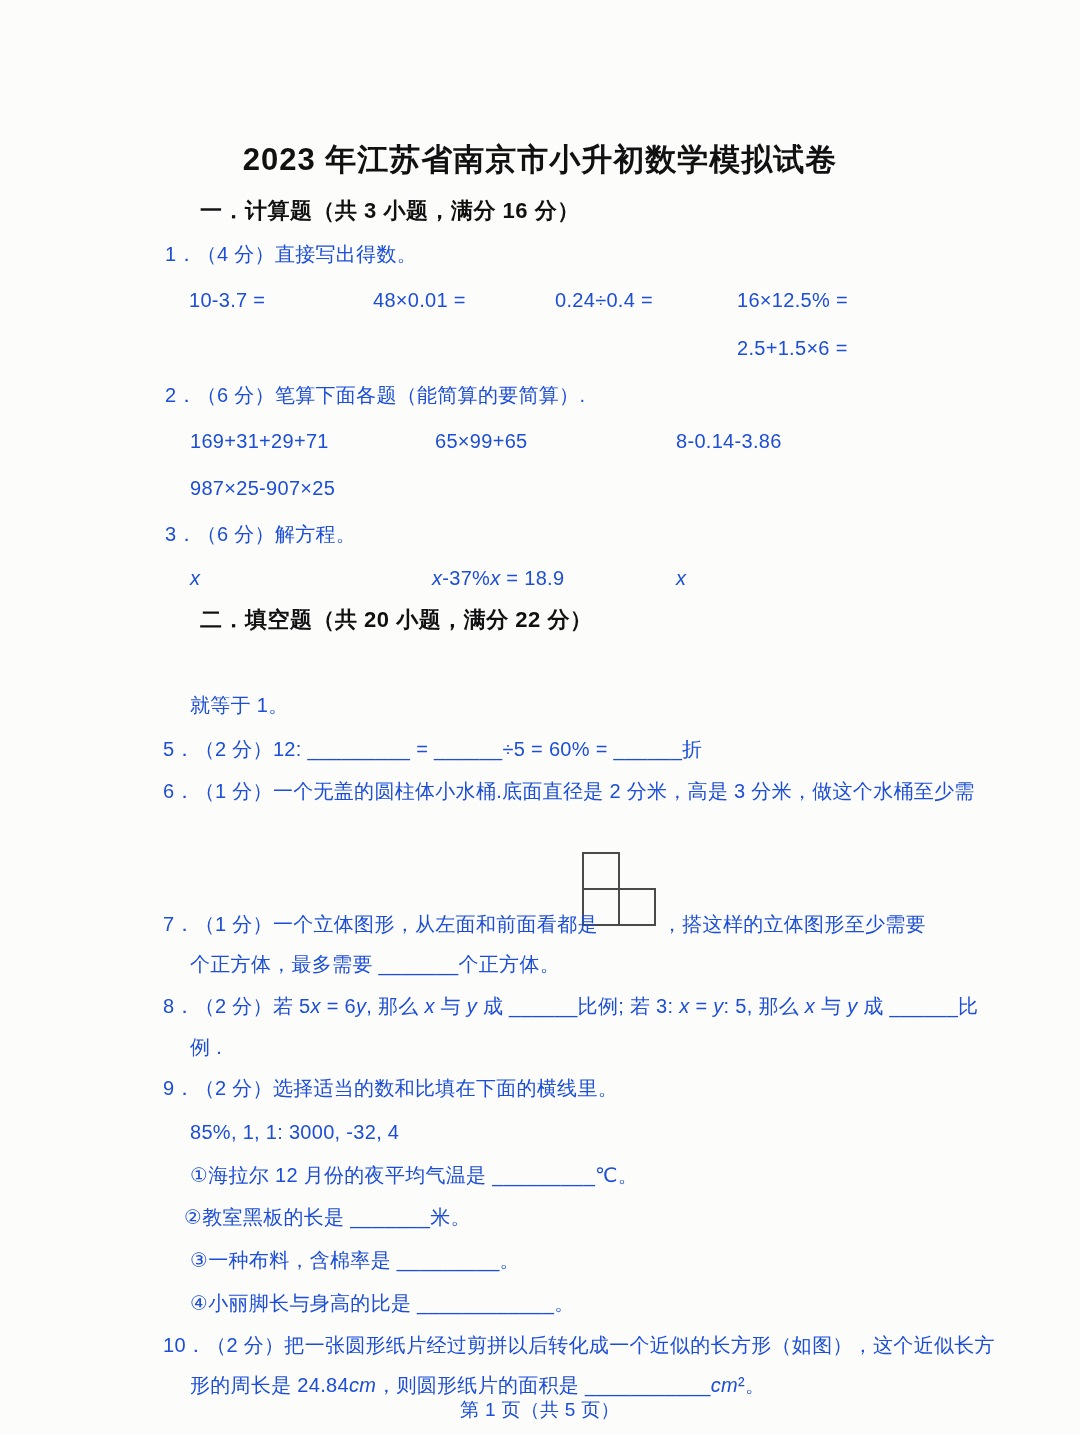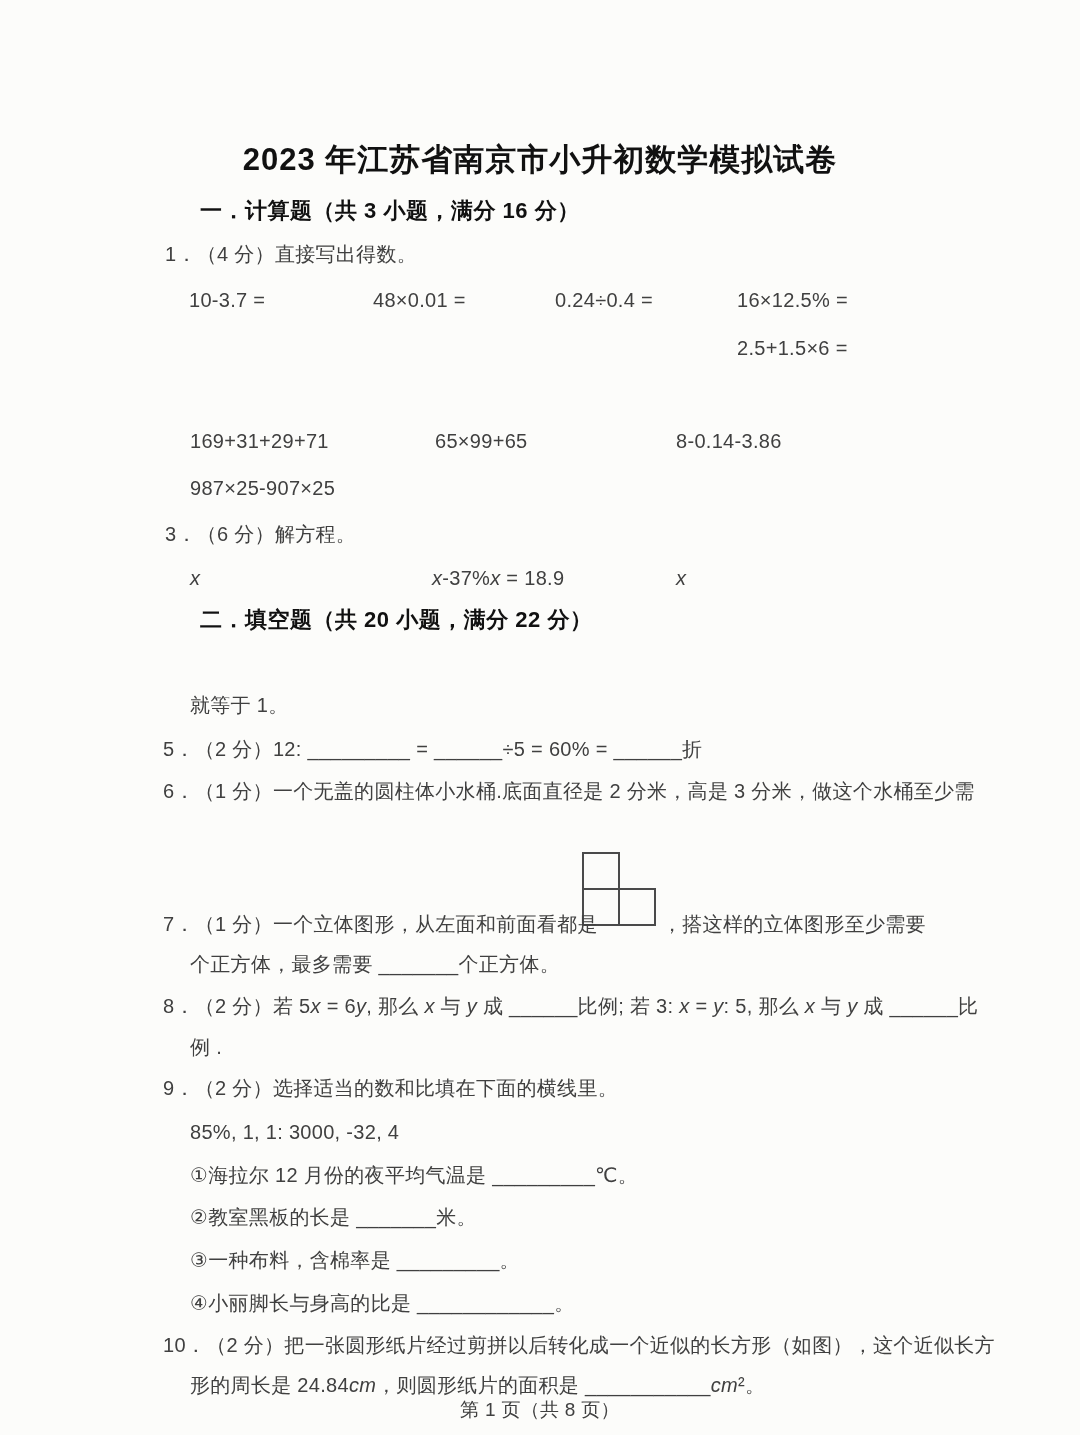--- a/index.html
+++ b/index.html
@@ -14,21 +14,21 @@
   .page {
     position: absolute;
     inset: 0;
     background: #fcfcfa;
   }
   .ln {
     position: absolute;
     white-space: nowrap;
     font-size: 20px;
     line-height: 1.3;
-    color: #404040;
+    color: #1d4ed8;
     letter-spacing: 0.3px;
   }
   .title {
     font-size: 31px;
     font-weight: 700;
     left: 50%;
     transform: translateX(-50%);
     letter-spacing: 1px;
     color: #111;
   }
@@ -72,20 +72,21 @@
 
   <div class="ln sec" style="left:163px; top:197px">一．计算题（共 3 小题，满分 16 分）</div>
 
   <div class="ln" style="left:165px; top:241px">1．（4 分）直接写出得数。</div>
   <div class="ln" style="left:189px; top:287px">10-3.7 =</div>
   <div class="ln" style="left:373px; top:287px">48×0.01 =</div>
   <div class="ln" style="left:555px; top:287px">0.24÷0.4 =</div>
   <div class="ln" style="left:737px; top:287px">16×12.5% =</div>
   <div class="ln" style="left:737px; top:335px">2.5+1.5×6 =</div>
 
+  <div class="ln" style="left:165px; top:382px">2．（6 分）笔算下面各题（能简算的要简算）.</div>
   <div class="ln" style="left:190px; top:428px">169+31+29+71</div>
   <div class="ln" style="left:435px; top:428px">65×99+65</div>
   <div class="ln" style="left:676px; top:428px">8-0.14-3.86</div>
   <div class="ln" style="left:190px; top:475px">987×25-907×25</div>
 
   <div class="ln" style="left:165px; top:521px">3．（6 分）解方程。</div>
   <div class="ln" style="left:190px; top:565px"><i>x</i></div>
   <div class="ln" style="left:432px; top:565px"><i>x</i>-37%<i>x</i> = 18.9</div>
   <div class="ln" style="left:676px; top:565px"><i>x</i></div>
 
@@ -106,22 +107,22 @@
   <div class="ln" style="left:163px; top:911px">7．（1 分）一个立体图形，从左面和前面看都是</div>
   <div class="ln" style="left:662px; top:911px">，搭这样的立体图形至少需要</div>
   <div class="ln" style="left:190px; top:951px">个正方体，最多需要 _______个正方体。</div>
 
   <div class="ln" style="left:163px; top:993px">8．（2 分）若 5<i>x</i> = 6<i>y</i>, 那么 <i>x</i> 与 <i>y</i> 成 ______比例; 若 3: <i>x</i> = <i>y</i>: 5, 那么 <i>x</i> 与 <i>y</i> 成 ______比</div>
   <div class="ln" style="left:190px; top:1034px">例 .</div>
 
   <div class="ln" style="left:163px; top:1075px">9．（2 分）选择适当的数和比填在下面的横线里。</div>
   <div class="ln" style="left:190px; top:1119px">85%, 1, 1: 3000, -32, 4</div>
   <div class="ln" style="left:190px; top:1162px">①海拉尔 12 月份的夜平均气温是 _________℃。</div>
-  <div class="ln" style="left:190px; top:1204px">②教室黑板的长是 _______米。</div>
+  <div class="ln" style="left:184px; top:1204px">②教室黑板的长是 _______米。</div>
   <div class="ln" style="left:190px; top:1290px">④小丽脚长与身高的比是 ____________。</div>
   <div class="ln" style="left:190px; top:1247px">③一种布料，含棉率是 _________。</div>
 
   <div class="ln" style="left:163px; top:1332px">10．（2 分）把一张圆形纸片经过剪拼以后转化成一个近似的长方形（如图），这个近似长方</div>
   <div class="ln" style="left:190px; top:1372px">形的周长是 24.84<i>cm</i>，则圆形纸片的面积是 ___________<i>cm</i>²。</div>
 
-  <div class="ln footer" style="top:1398px">第 1 页（共 8 页）</div>
+  <div class="ln footer" style="top:1398px">第 1 页（共 5 页）</div>
 
 </div>
 
 </body></html>

